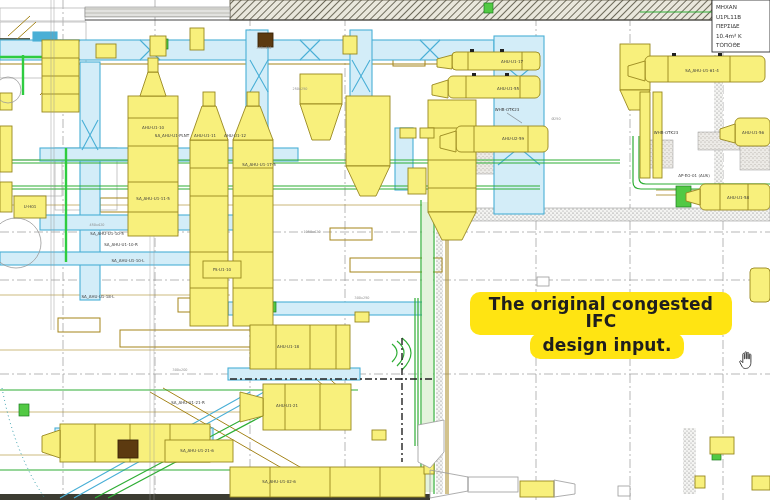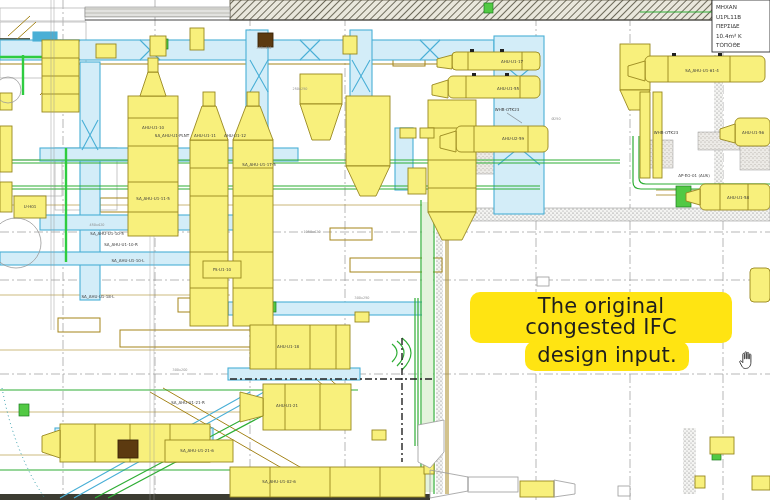--- a/index.html
+++ b/index.html
@@ -2,21 +2,21 @@
 <html><head>
 <meta charset="utf-8">
 <style>
   html,body{margin:0;padding:0;background:#ffffff;}
   body{width:770px;height:500px;overflow:hidden;font-family:"DejaVu Sans",sans-serif;}
   .stage{position:relative;width:770px;height:500px;background:#fff;overflow:hidden;cursor:default;}
   .stage svg.plan{position:absolute;left:0;top:0;}
   svg text{font-family:"DejaVu Sans",sans-serif;}
   .note{position:absolute;left:470px;top:292px;width:262px;text-align:center;line-height:1.0;}
   .note .hl{display:inline-block;padding:4px 12px 5px 12px;border-radius:10px;
-    font-weight:normal;font-size:21px;letter-spacing:0.2px;}
+    font-weight:bold;font-size:17px;letter-spacing:0.2px;}
   .note .hl.l2{margin-top:-2px;margin-left:12px;}
   .cursor-wrap{position:absolute;left:736px;top:346px;width:24px;height:26px;}
 </style>
 </head>
 <body>
 
 <div class="stage">
 <svg class="plan" width="770" height="500" viewBox="0 0 770 500">
   <defs>
     <pattern id="hatch" width="5" height="5" patternUnits="userSpaceOnUse" patternTransform="rotate(45)">

